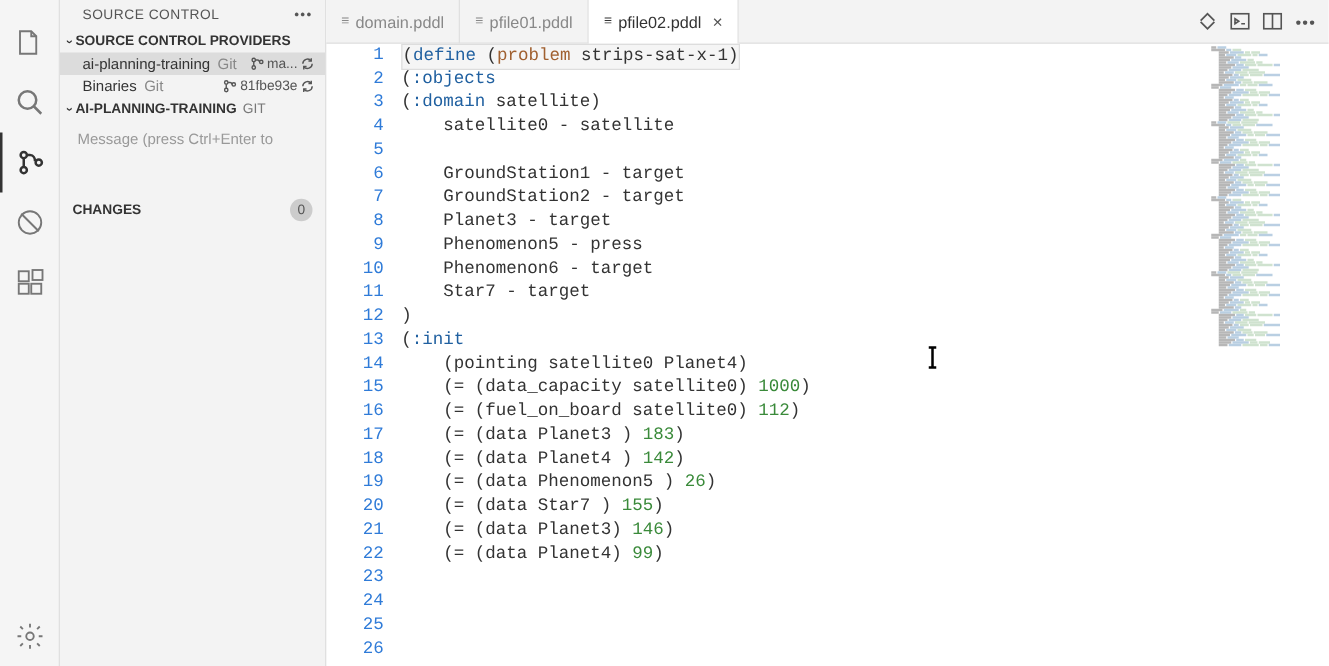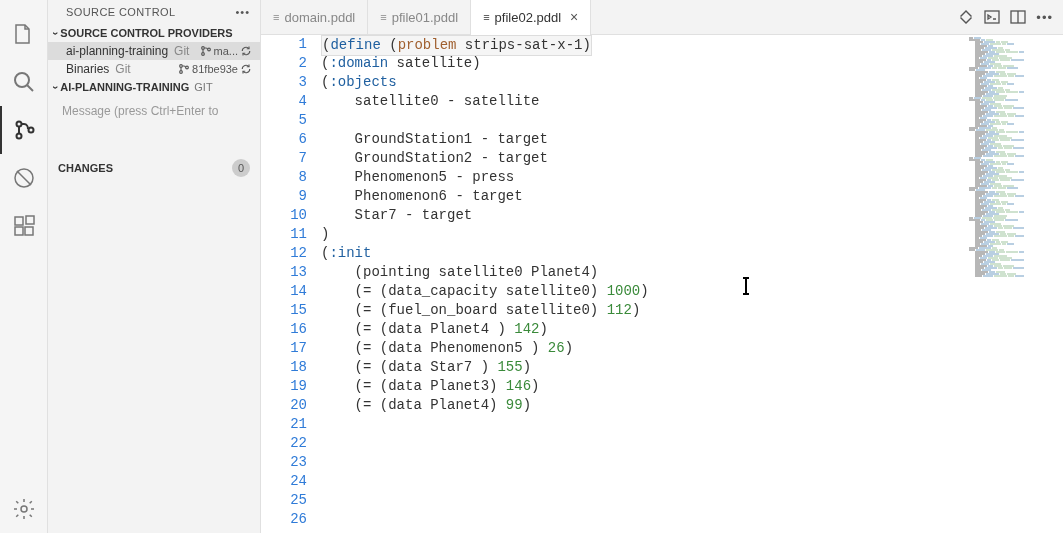--- a/index.html
+++ b/index.html
@@ -231,34 +231,36 @@
           <div>20</div>
           <div>21</div>
           <div>22</div>
           <div>23</div>
           <div>24</div>
           <div>25</div>
           <div>26</div>
         </div>
       <div class="code" id="code">
           <div class="code-line"><span class="first-line-highlight">(<span class="kw">define</span> (<span class="fn">problem</span> strips-sat-x-1)</span></div>
+          <div class="code-line">(<span class="kw">:objects</span></div>
           <div class="code-line">(<span class="kw">:domain</span> satellite)</div>
-          <div class="code-line">(<span class="kw">:objects</span></div>
           <div class="code-line">    satellite0 - satellite</div>
           <div class="code-line"></div>
           <div class="code-line">    GroundStation1 - target</div>
           <div class="code-line">    GroundStation2 - target</div>
+          <div class="code-line">    Planet3 - target</div>
           <div class="code-line">    Phenomenon5 - press</div>
           <div class="code-line">    Phenomenon6 - target</div>
           <div class="code-line">    Star7 - target</div>
           <div class="code-line">)</div>
           <div class="code-line">(<span class="kw">:init</span></div>
           <div class="code-line">    (pointing satellite0 Planet4)</div>
           <div class="code-line">    (= (data_capacity satellite0) <span class="num">1000</span>)</div>
           <div class="code-line">    (= (fuel_on_board satellite0) <span class="num">112</span>)</div>
+          <div class="code-line">    (= (data Planet3 ) <span class="num">183</span>)</div>
           <div class="code-line">    (= (data Planet4 ) <span class="num">142</span>)</div>
           <div class="code-line">    (= (data Phenomenon5 ) <span class="num">26</span>)</div>
           <div class="code-line">    (= (data Star7 ) <span class="num">155</span>)</div>
           <div class="code-line">    (= (data Planet3) <span class="num">146</span>)</div>
           <div class="code-line">    (= (data Planet4) <span class="num">99</span>)</div>
         </div>
       <div class="text-cursor"></div>
       <div class="minimap" id="minimap">
           <div class="minimap-line" style="padding-left: 0px;">
             <div class="mm-seg dark" style="width: 4px;"></div>

